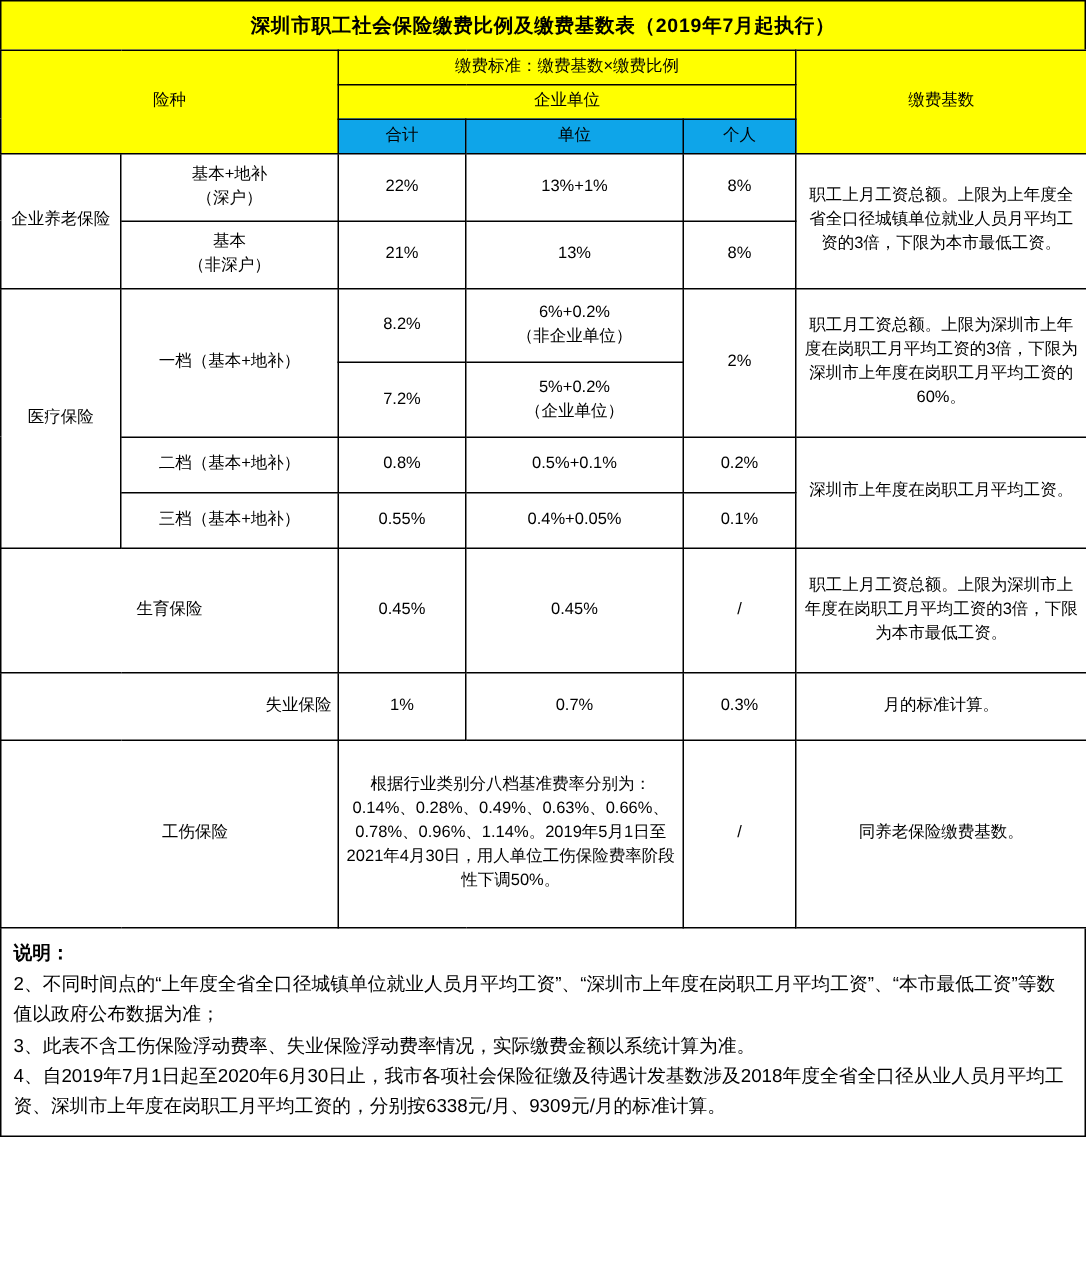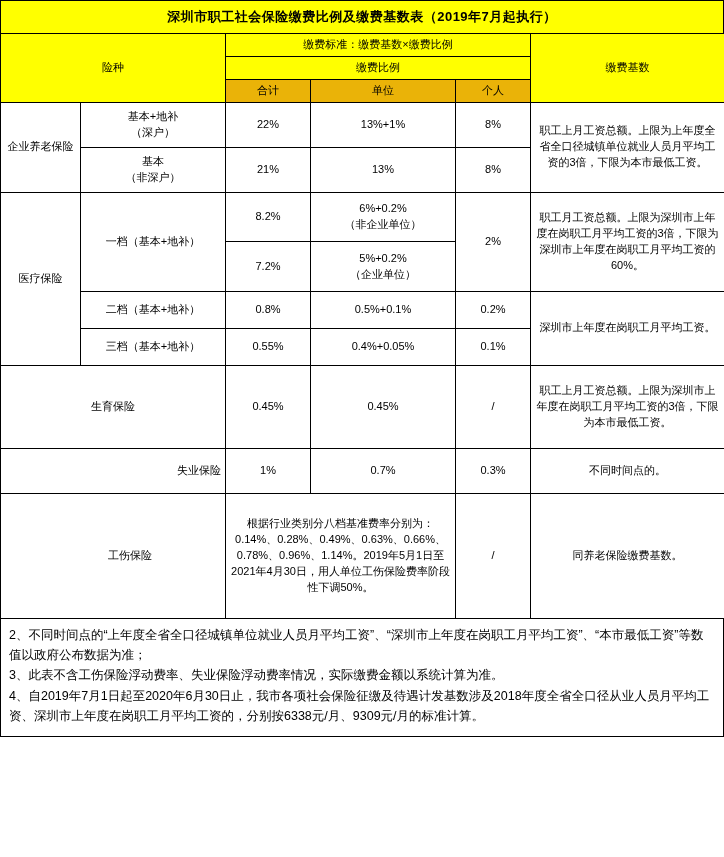--- a/index.html
+++ b/index.html
@@ -30,21 +30,21 @@
   table.main td, table.main th{
     border:1px solid #000;
     font-size:11px;
     font-weight:normal;
     text-align:center;
     vertical-align:middle;
     padding:3px 4px;
     line-height:1.45;
   }
   .hdr{background:#ffff00;font-size:14px;}
-  .hdr-sub{background:#eab308;font-size:13px;}
+  .hdr-sub{background:#0ea5e9;font-size:13px;}
   .risk-name{font-size:14px;}
   .note-cell{
     text-align:left;
     font-size:12px;
     line-height:1.55;
     padding:5px 6px;
   }
   .multi{line-height:1.5;}
   .desc{
     border:1px solid #000;
@@ -74,21 +74,21 @@
       <col style="width:194px">
     </colgroup>
     <tbody>
 
       <tr>
         <td class="hdr" rowspan="3" colspan="2">险种</td>
         <td class="hdr" colspan="3">缴费标准：缴费基数×缴费比例</td>
         <td class="hdr" rowspan="3">缴费基数</td>
       </tr>
       <tr>
-        <td class="hdr" colspan="3">缴费比例</td>
+        <td class="hdr" colspan="3">企业单位</td>
       </tr>
       <tr>
         <td class="hdr-sub">合计</td>
         <td class="hdr-sub">单位</td>
         <td class="hdr-sub">个人</td>
       </tr>
 
       <tr>
         <td class="risk-name" rowspan="2">企业养老保险</td>
         <td class="multi tall">
@@ -153,31 +153,32 @@
         <td>0.45%</td>
         <td>/</td>
         <td class="note-cell">职工上月工资总额。上限为深圳市上年度在岗职工月平均工资的3倍，下限为本市最低工资。</td>
       </tr>
 
       <tr>
         <td class="risk-name" colspan="2" style="height:38px;text-align:right;">失业保险</td>
         <td>1%</td>
         <td>0.7%</td>
         <td>0.3%</td>
-        <td class="note-cell">不同时间点的。</td>
+        <td class="note-cell">月的标准计算。</td>
       </tr>
 
       <tr>
         <td class="risk-name" colspan="2" style="height:118px;padding-left:38px;">工伤保险</td>
         <td class="note-cell" colspan="2">根据行业类别分八档基准费率分别为：0.14%、0.28%、0.49%、0.63%、0.66%、0.78%、0.96%、1.14%。2019年5月1日至2021年4月30日，用人单位工伤保险费率阶段性下调50%。</td>
         <td>/</td>
         <td class="note-cell">同养老保险缴费基数。</td>
       </tr>
     </tbody>
   </table>
 
   <div class="desc">
+    <p class="desc-title">说明：</p>
     <p>2、不同时间点的“上年度全省全口径城镇单位就业人员月平均工资”、“深圳市上年度在岗职工月平均工资”、“本市最低工资”等数值以政府公布数据为准；</p>
     <p>3、此表不含工伤保险浮动费率、失业保险浮动费率情况，实际缴费金额以系统计算为准。</p>
     <p>4、自2019年7月1日起至2020年6月30日止，我市各项社会保险征缴及待遇计发基数涉及2018年度全省全口径从业人员月平均工资、深圳市上年度在岗职工月平均工资的，分别按6338元/月、9309元/月的标准计算。</p>
   </div>
 
 </div>
 
 </body></html>

